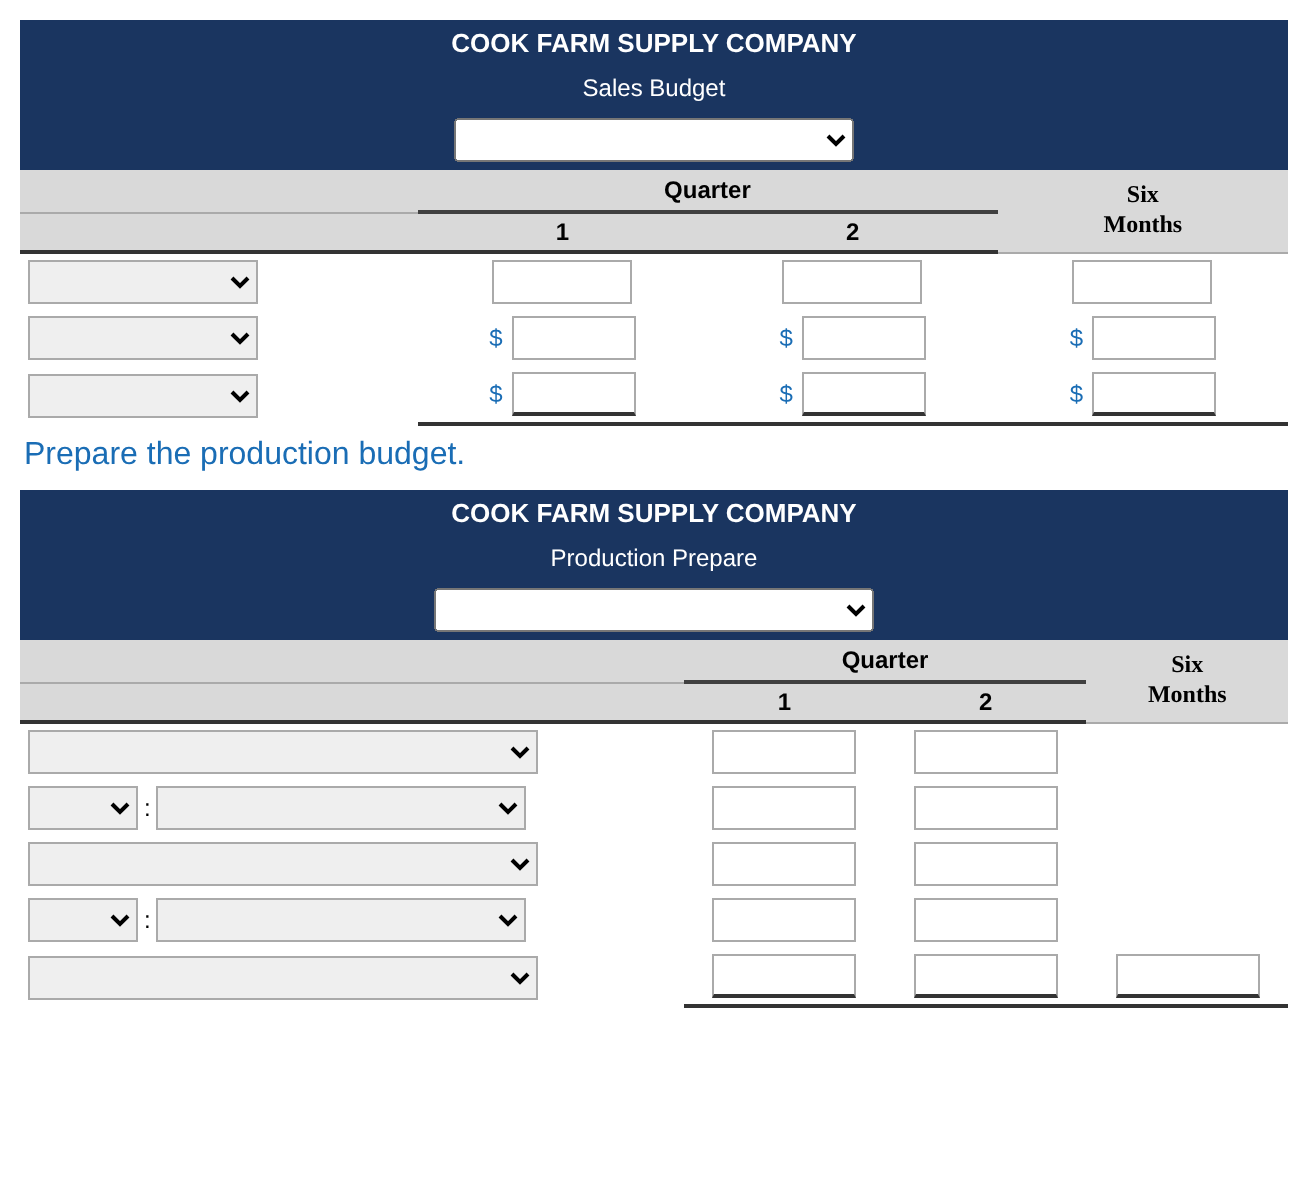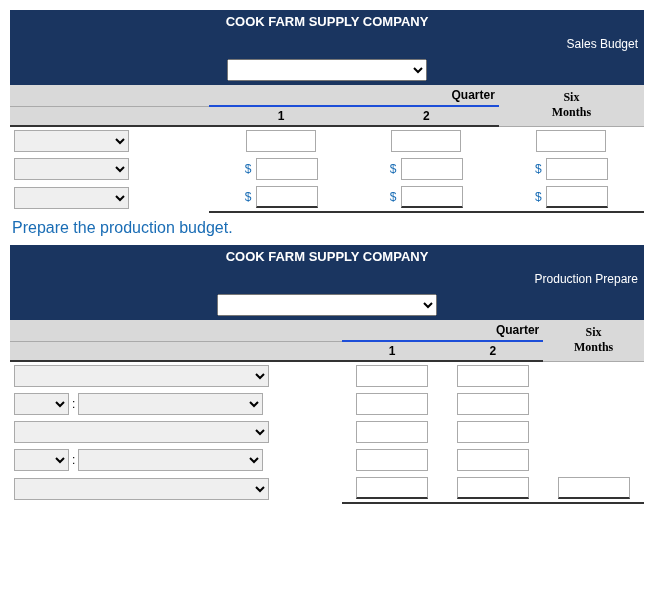--- a/index.html
+++ b/index.html
@@ -2,27 +2,27 @@
 <html><head>
   <meta charset="utf-8">
   <style>
     * { box-sizing: border-box; margin: 0; padding: 0; }
     body { font-family: Arial, sans-serif; font-size: 12px; background: #fff; padding: 10px; width: 654px; }
 
     .budget-table { width: 100%; border-collapse: collapse; }
 
     .header-row td { background: #1a3560; color: #fff; text-align: center; padding: 4px 6px; font-weight: bold; }
     .header-row td.title-main { font-size: 13px; }
-    .header-row td.title-sub { font-size: 12px; font-weight: normal; text-align: right; }
+    .header-row td.title-sub { font-size: 12px; font-weight: normal; }
 
     .dropdown-row td { background: #1a3560; text-align: center; padding: 4px 8px; }
     .dropdown-row select { width: 200px; padding: 2px 4px; font-size: 12px; }
 
     .quarter-header-row td { background: #d9d9d9; text-align: center; border-bottom: 1px solid #aaa; padding: 3px 4px; font-weight: bold; font-size: 12px; }
-    .quarter-header-row .quarter-label { border-bottom: 2px solid #1d4ed8; text-align: right; }
+    .quarter-header-row .quarter-label { border-bottom: 2px solid #404040; }
     .six-months-label { vertical-align: middle; font-weight: bold; font-size: 12px; font-family: Liberation Serif, serif; }
 
     .subheader-row td { background: #d9d9d9; text-align: center; border-bottom: 2px solid #333; padding: 2px 4px; font-weight: bold; font-size: 12px; }
 
     .data-row td { padding: 3px 4px; vertical-align: middle; }
     .data-row input[type="text"] { width: 70px; height: 22px; border: 1px solid #aaa; padding: 1px 3px; font-size: 12px; }
     .data-row select { width: 120px; height: 22px; font-size: 12px; border: 1px solid #aaa; }
 
     .dollar-cell { position: relative; }
     .dollar-cell .dollar-sign { color: #1a6db5; font-size: 12px; margin-right: 1px; }

